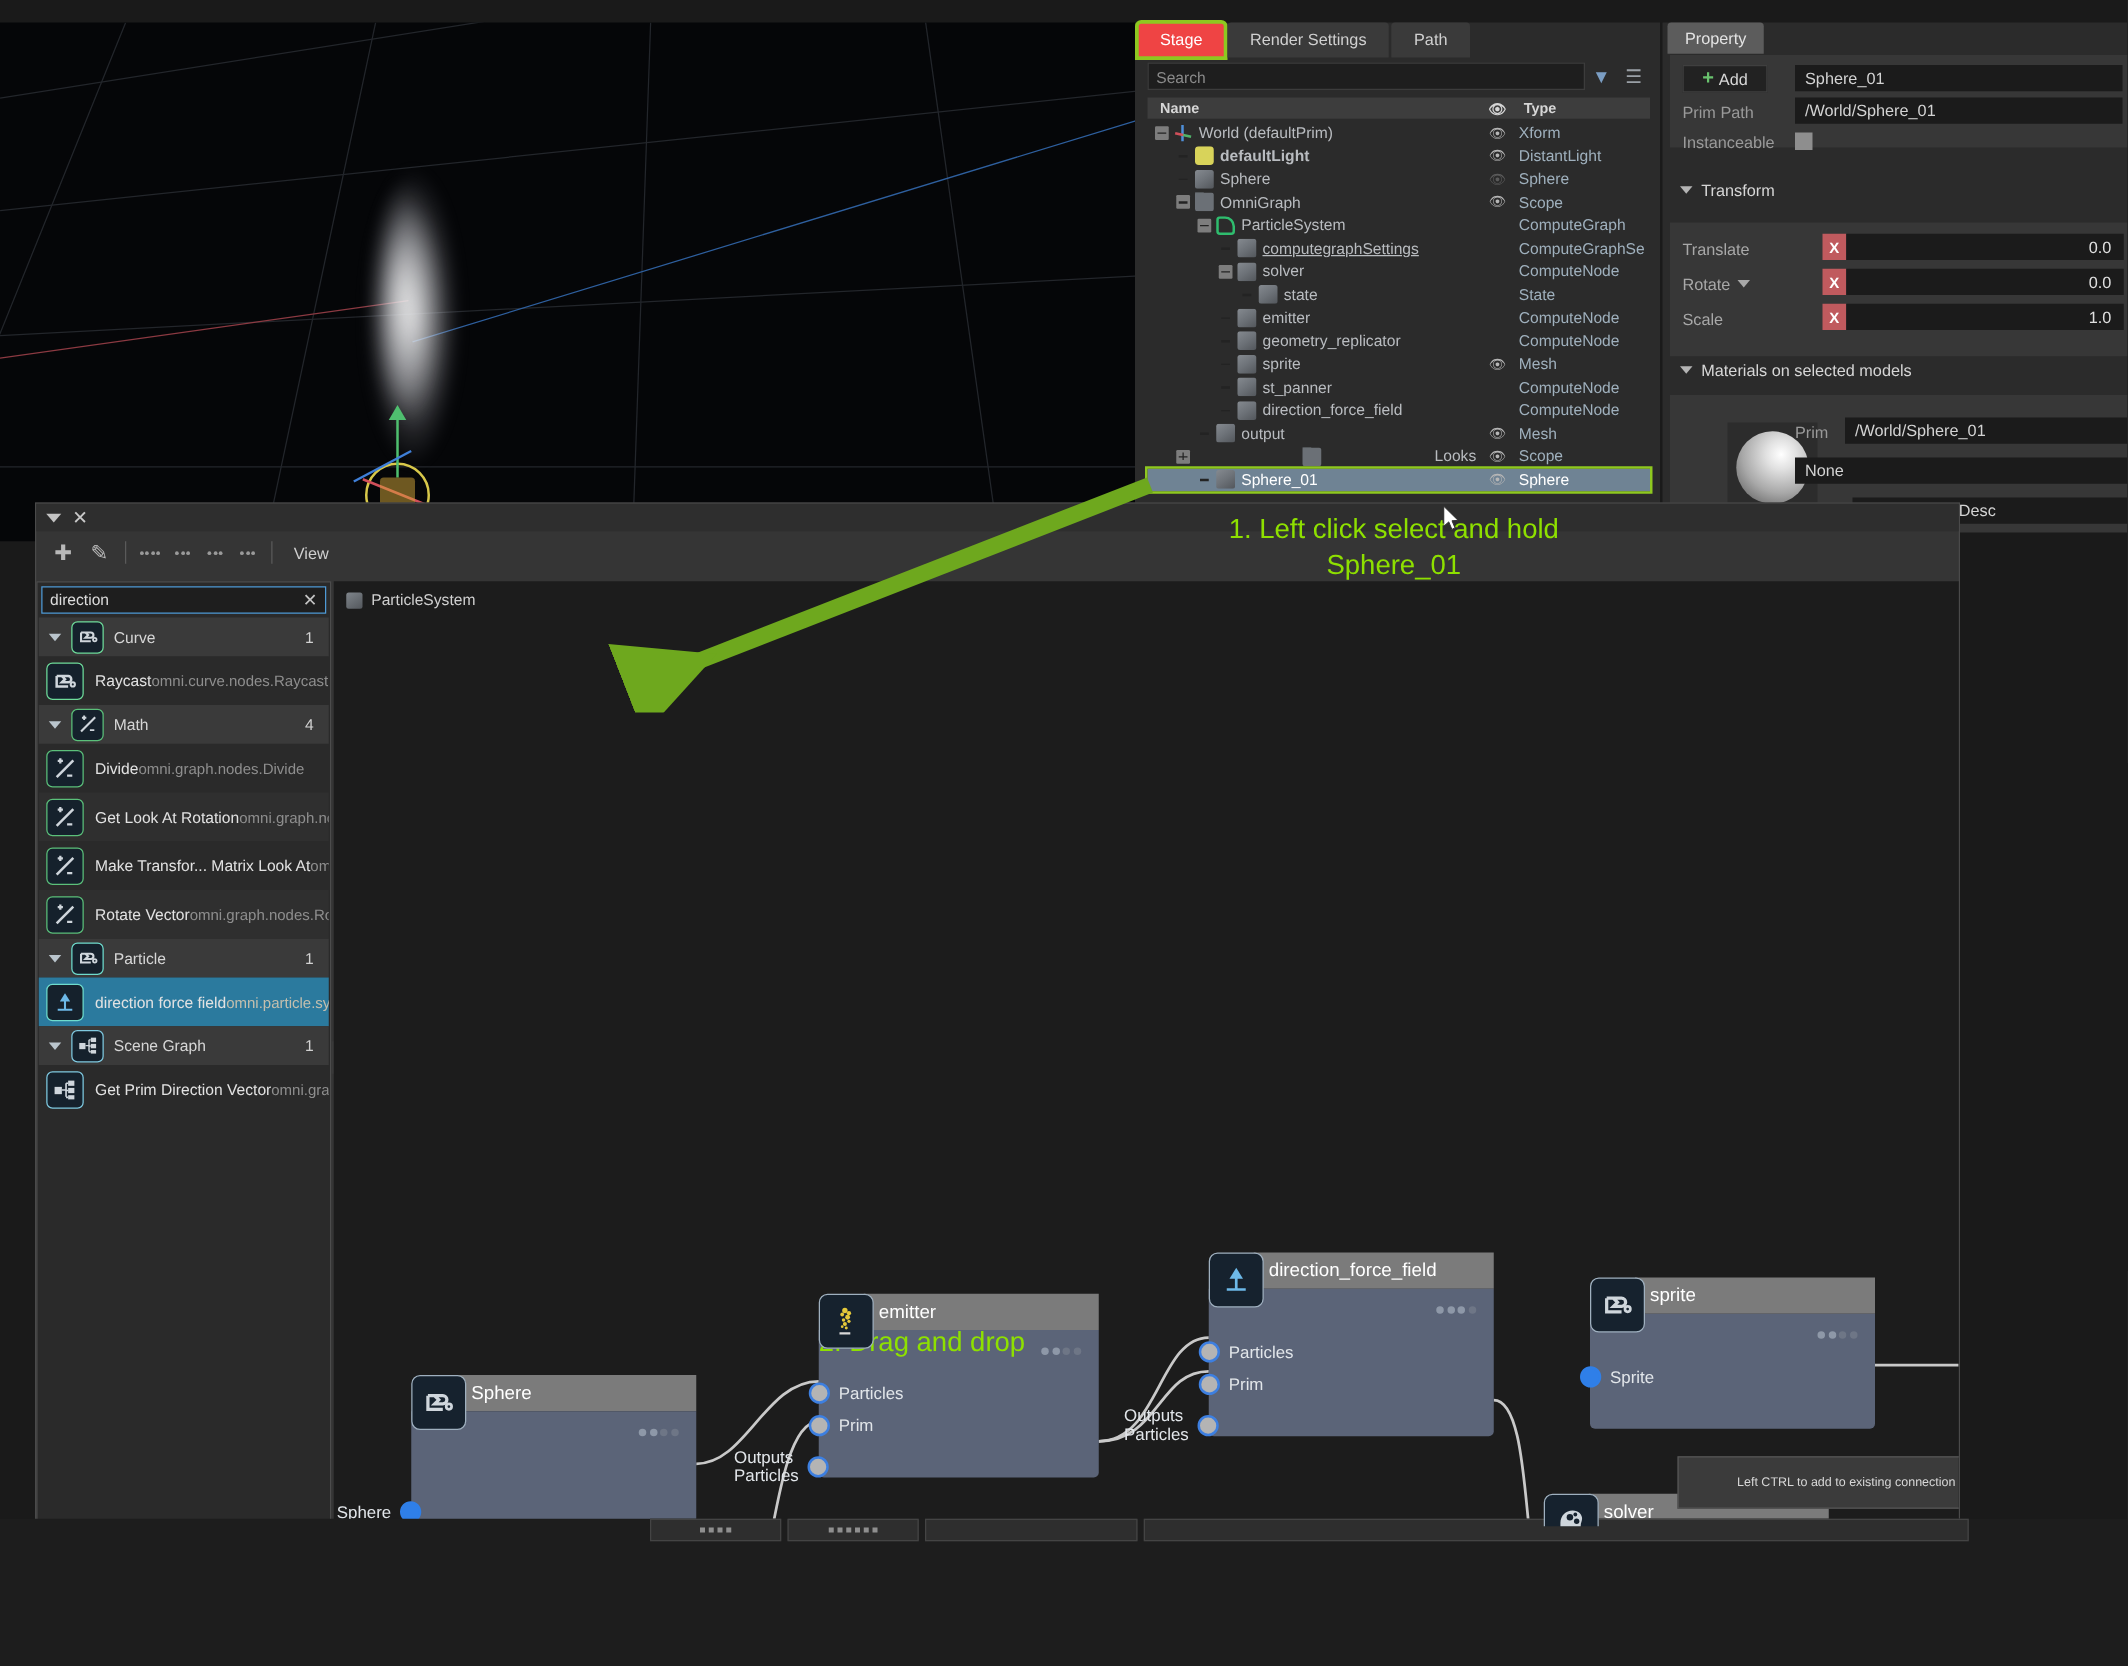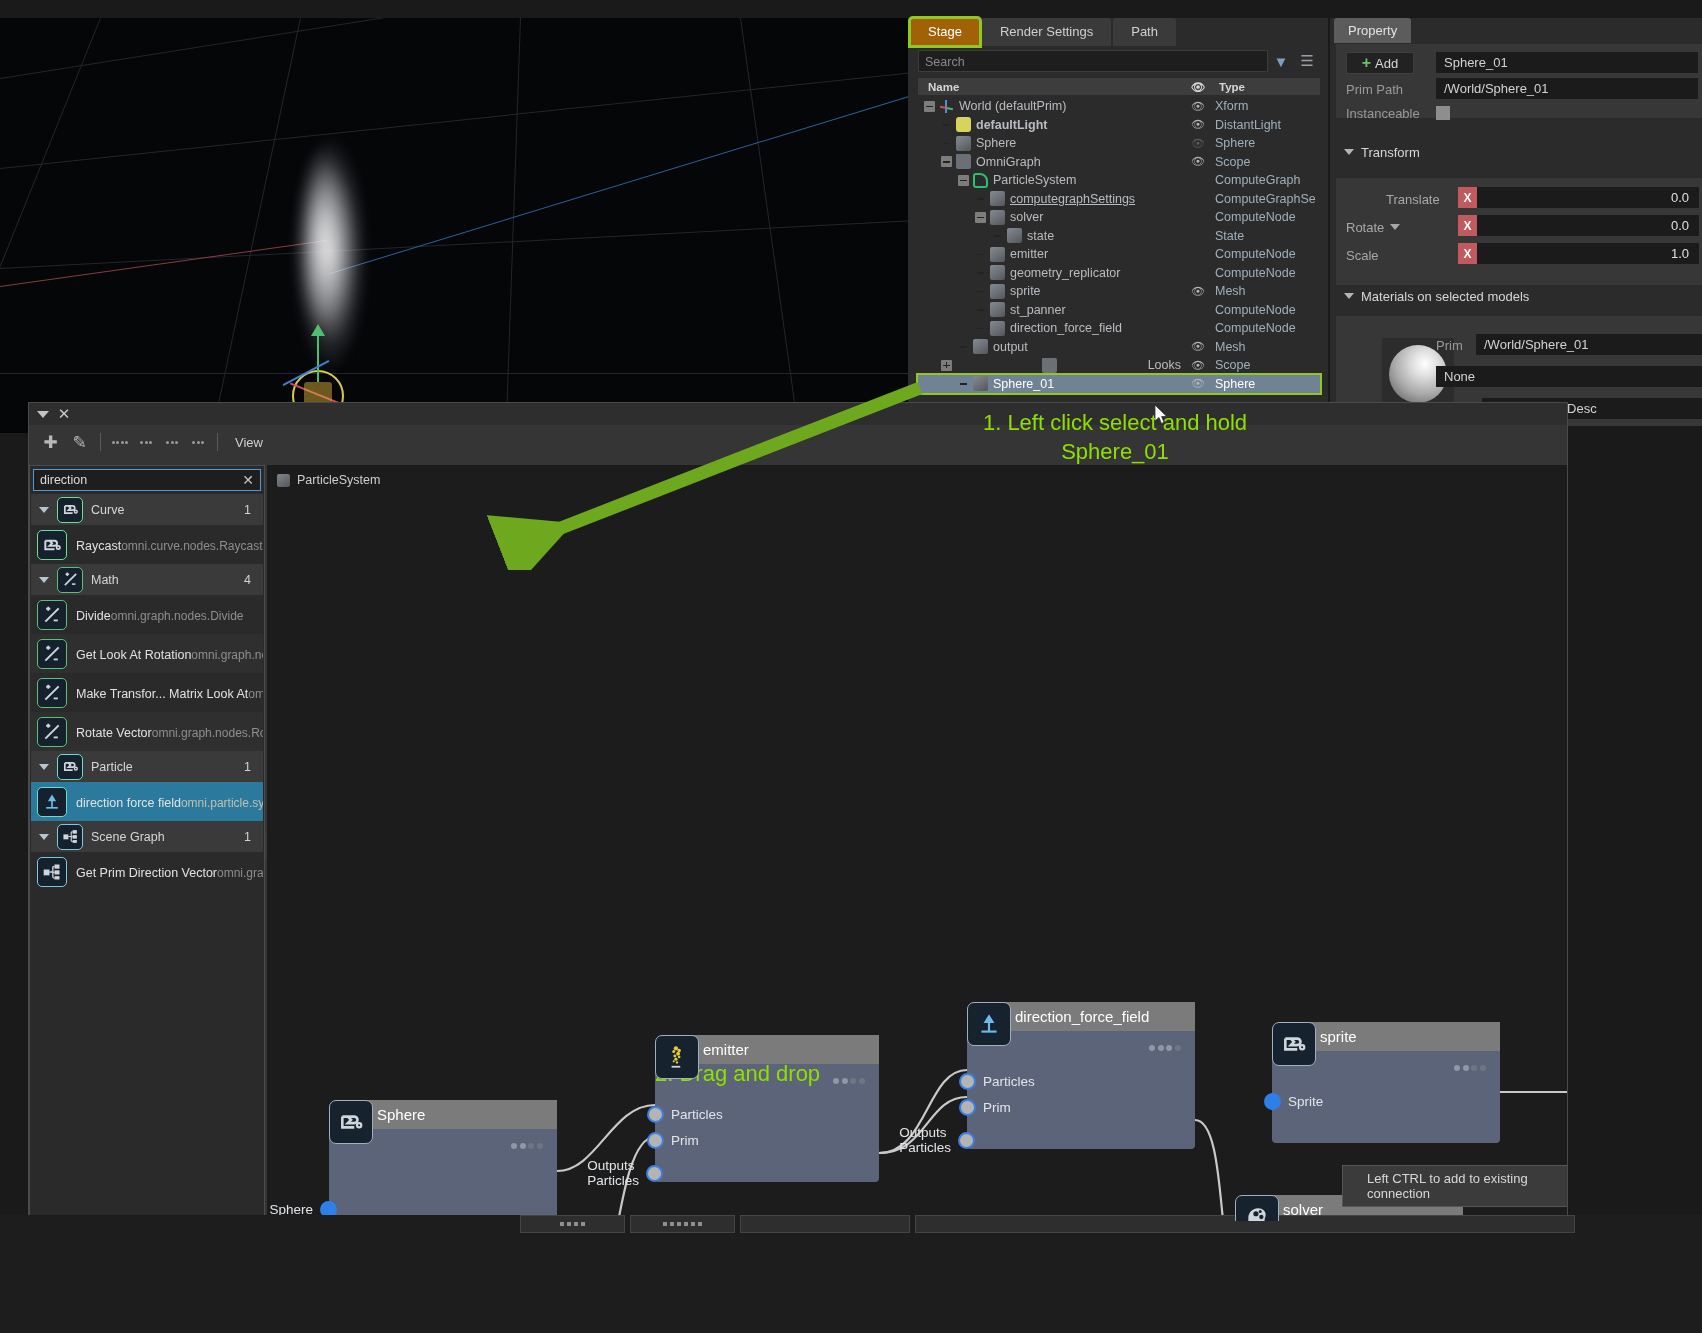--- a/index.html
+++ b/index.html
@@ -42,21 +42,21 @@
   #stage-panel {
     position: absolute; left: 908px; top: 18px; width: 420px; height: 390px;
     background: #2b2b2b;
   }
   .tabrow { position: absolute; left: 0; top: 0; height: 28px; display: flex; gap: 2px; padding-left: 2px; }
   .tab {
     padding: 5px 18px 5px 18px; font-size: 13px; color: #d0d0d0;
     background: #3a3a3a; border-radius: 3px 3px 0 0; line-height: 17px;
     cursor: pointer;
   }
-  .tab.active { background: #a16207; color: #ffffff; }
+  .tab.active { background: #ef4444; color: #ffffff; }
   .tab.hl { outline: 3px solid #8ec820; outline-offset: -1px; }
 
   .search-row {
     position: absolute; left: 10px; top: 32px; width: 402px; height: 22px;
     display: flex; align-items: center;
   }
   .search-box {
     flex: 1; height: 22px; background: #1e1e1e; border: 1px solid #3c3c3c;
     color: #8a8a8a; font-size: 12.5px; padding: 2px 6px; line-height: 18px;
   }
@@ -246,21 +246,21 @@
   .pdot { width: 17px; height: 17px; border-radius: 50%; background: #b4b4b4; border: 2px solid #3d7fe0; flex: none; }
   .pdot.solid { background: #2f7fe8; border-color: #2f7fe8; }
   .port.inp .pdot { margin-right: 7px; }
   .port.outp .pdot { margin-left: 7px; }
 
   svg.wires { position: absolute; left: 0; top: 0; width: 1300px; height: 756px; pointer-events: none; }
 
   .tooltip-box {
     position: absolute; left: 1075px; top: 1083px; width: 246px; height: 42px;
     background: #3b3b3b; border: 1px solid #565656; display: flex; align-items: center;
-    justify-content: center; font-size: 13px; color: #d8d8d8; padding-left: 24px;
+    justify-content: center; font-size: 10px; color: #d8d8d8; padding-left: 24px;
   }
 
   
   .anno {
     position: absolute; color: #8ee000; font-size: 22px; text-align: center;
     font-family: "Liberation Sans", sans-serif; line-height: 29px;
   }
   #anno1 { left: 905px; top: 408px; width: 420px; }
   #anno2 { left: 388px; top: 594px; width: 200px; text-align: left; }
   #arrow-svg { position: absolute; left: 470px; top: 370px; width: 480px; height: 200px; }
@@ -482,21 +482,21 @@
       <div class="prow" style="top:58px;">Instanceable</div>
       <div class="pcheck" style="top:62px;"></div>
     </div>
 
     <div class="sect-hdr" style="top:124px;">
       <span class="caretd"></span>
       <span>Transform</span>
     </div>
 
     <div class="xform-box">
-      <div class="xrow" style="top:9px;margin-left:40px;">Translate</div>
+      <div class="xrow" style="top:9px;">Translate</div>
       <div class="xfield" style="top:9px;">
         <span class="xbadge">X</span>
         <span class="xinput">0.0</span>
       </div>
       <div class="xrow" style="top:37px;">
         <span>Rotate</span>
         <span style="margin-left:6px;width:0;height:0;border-left:5px solid transparent;border-right:5px solid transparent;border-top:6px solid #a8a8a8;"></span>
       </div>
       <div class="xfield" style="top:37px;">
         <span class="xbadge">X</span>

